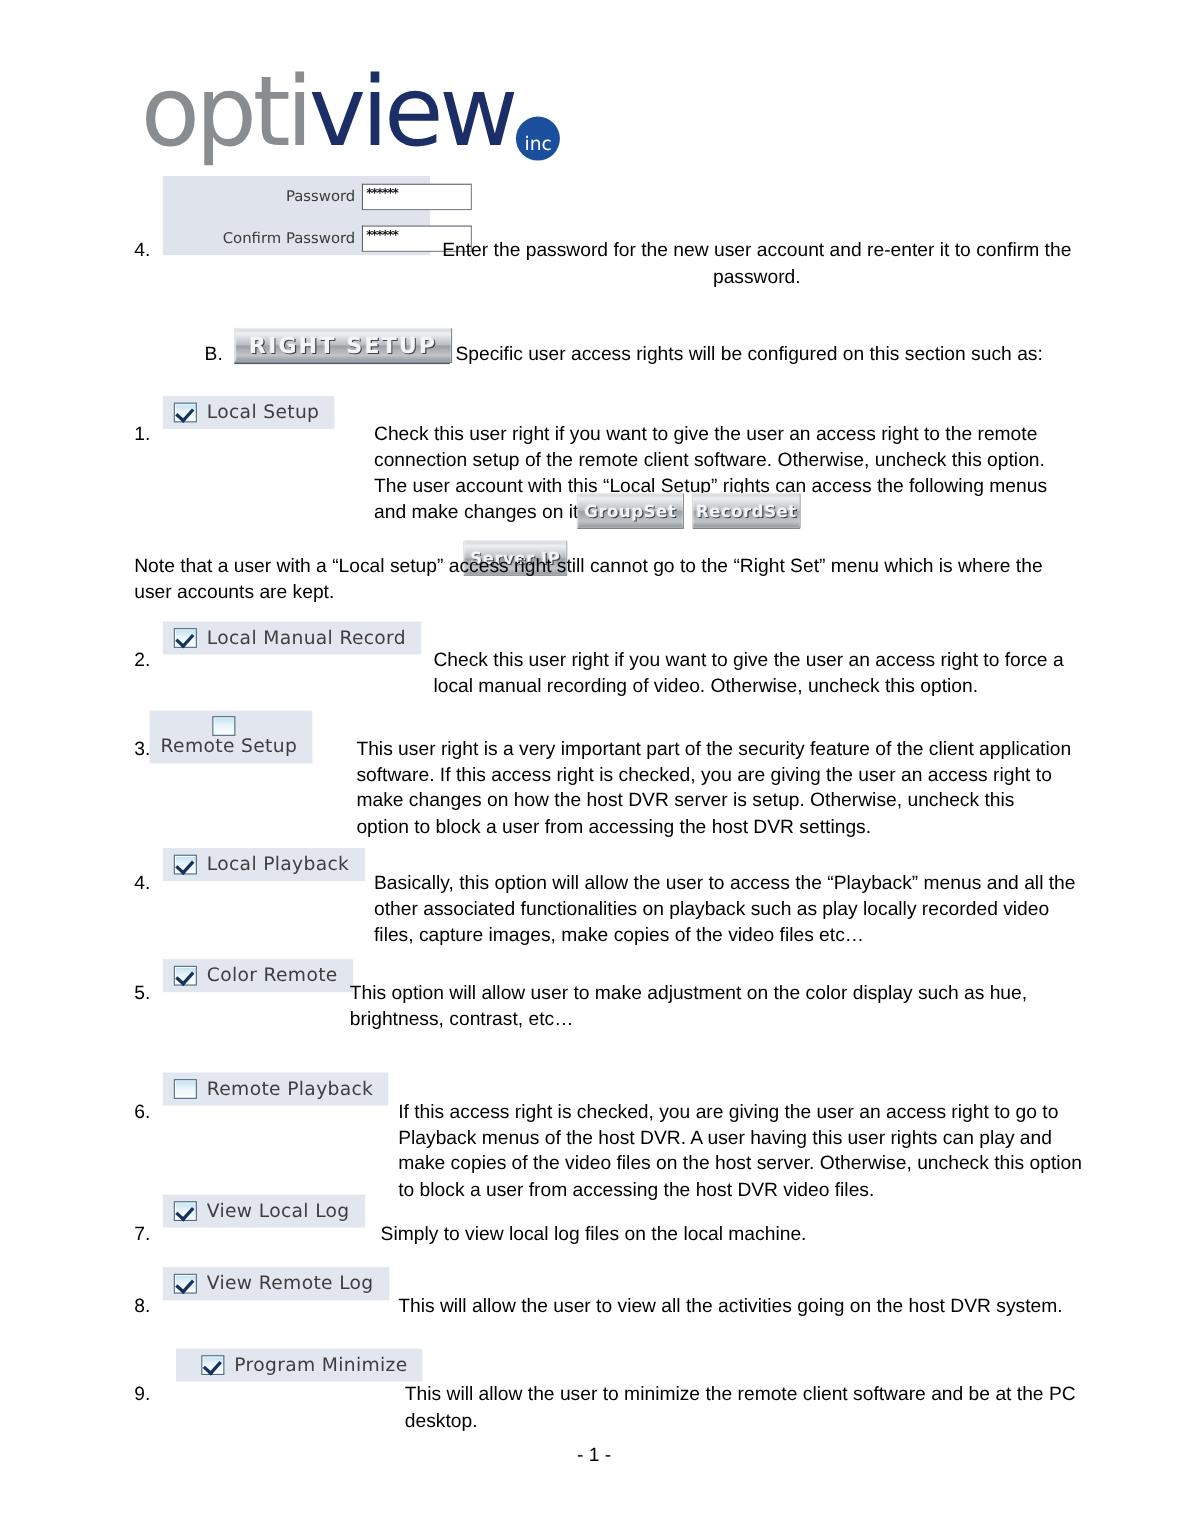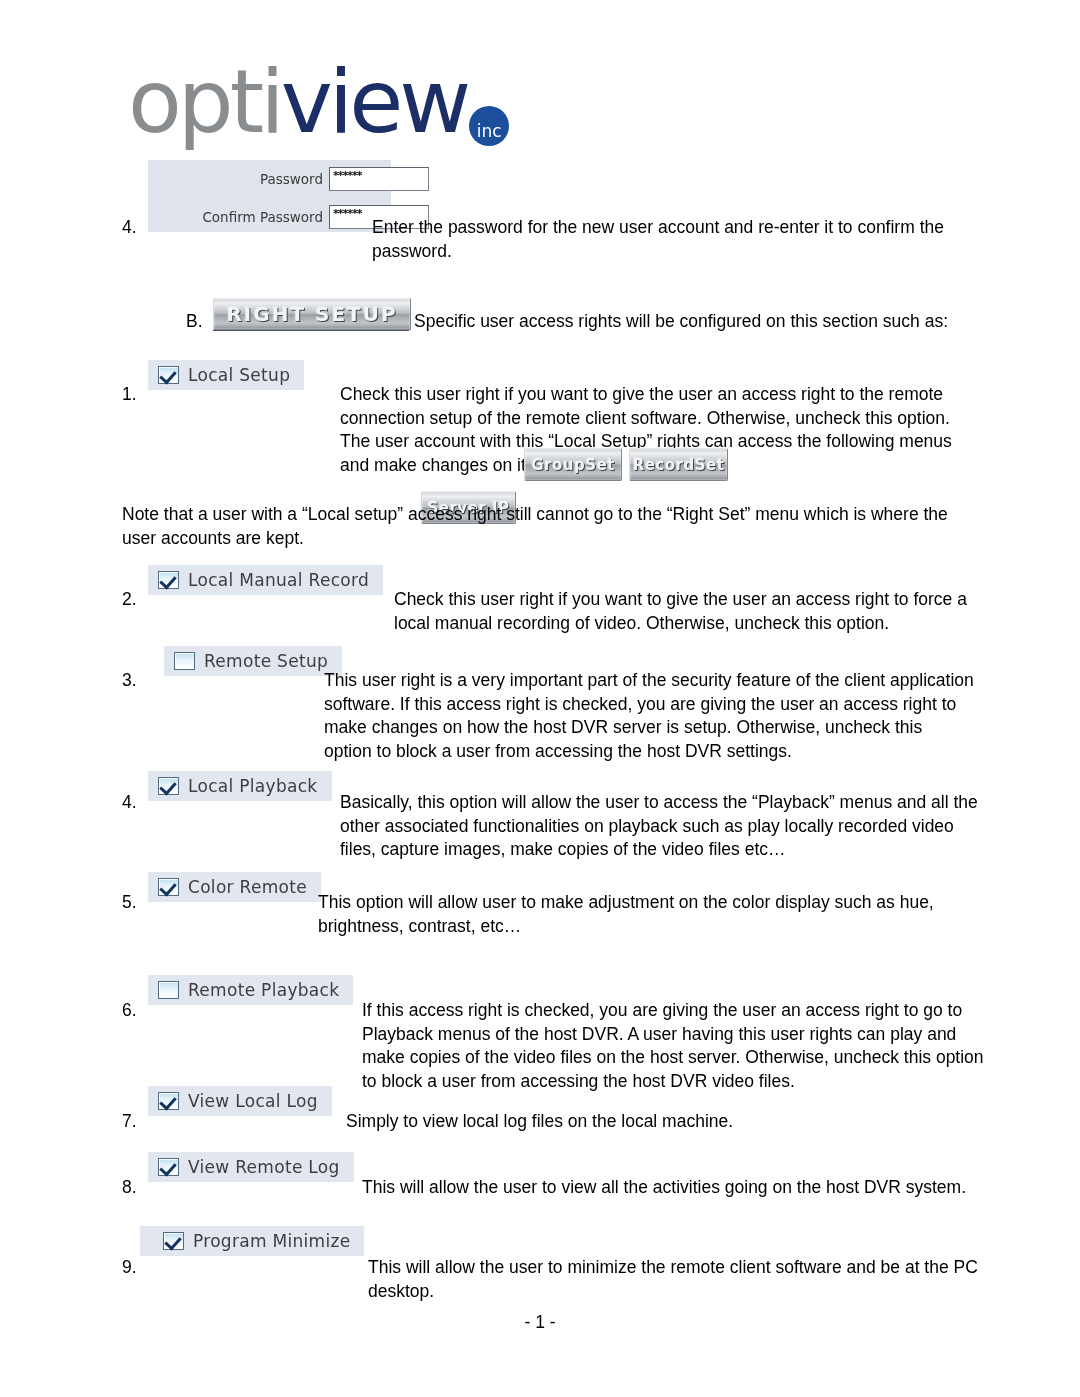--- a/index.html
+++ b/index.html
@@ -257,21 +257,21 @@
     </div>
     <div class="pw-row r2">
       <div class="pw-label">Confirm Password</div>
       <div class="pw-input">
         <span class="pw-stars">******</span>
       </div>
     </div>
   </div>
 
   <div class="num" style="left:122px; top:216px;">4.</div>
-  <div class="body-text" style="left:372px; top:216px; width:588px;">Enter the password for the new user account and re-enter it to confirm the password.</div>
+  <div class="body-text" style="left:394px; top:216px; width:588px;text-align:center;">Enter the password for the new user account and re-enter it to confirm the password.</div>
 
   <div class="num" style="left:186px; top:310px;">B.</div>
   <div class="metal-wrap"></div>
   <div class="metal-btn big">RIGHT  SETUP</div>
   <div class="body-text" style="left:414px; top:310px; width:570px;">Specific user access rights will be configured on this section such as:</div>
 
   <div class="chk-chip" style="left:148px; top:360px;">
     <span class="chk-box checked"></span>
     <span class="chk-label">Local Setup</span>
   </div>
@@ -284,21 +284,21 @@
 
   <div class="body-text" style="left:122px; top:503px; width:862px;">Note that a user with a “Local setup” access right still cannot go to the  “Right Set” menu which is where the user accounts are kept.</div>
 
   <div class="chk-chip" style="left:148px; top:565px;">
     <span class="chk-box checked"></span>
     <span class="chk-label">Local Manual Record</span>
   </div>
   <div class="num" style="left:122px; top:588px;">2.</div>
   <div class="body-text" style="left:394px; top:588px; width:590px;">Check this user right if you want to give the user an access right to force a local manual recording of video. Otherwise, uncheck this option.</div>
 
-  <div class="chk-chip" style="left:164px; top:646px;">
+  <div class="chk-chip" style="left:136px; top:646px;flex-direction:column;">
     <span class="chk-box"></span>
     <span class="chk-label">Remote Setup</span>
   </div>
   <div class="num" style="left:122px; top:669px;">3.</div>
   <div class="body-text" style="left:324px; top:669px; width:650px;">This user right is a very important part of the security feature of the client application software. If this access right is checked, you are giving the user an access right to make changes on how the host DVR server is setup. Otherwise, uncheck this option to block a user from accessing the host DVR settings.</div>
 
   <div class="chk-chip" style="left:148px; top:771px;">
     <span class="chk-box checked"></span>
     <span class="chk-label">Local Playback</span>
   </div>
@@ -326,21 +326,21 @@
   <div class="num" style="left:122px; top:1110px;">7.</div>
   <div class="body-text" style="left:346px; top:1110px; width:638px;">Simply to view local log files on the local machine.</div>
 
   <div class="chk-chip" style="left:148px; top:1152px;">
     <span class="chk-box checked"></span>
     <span class="chk-label">View Remote Log</span>
   </div>
   <div class="num" style="left:122px; top:1176px;">8.</div>
   <div class="body-text" style="left:362px; top:1176px; width:622px;">This will allow the user to view all the activities going on the host DVR system.</div>
 
-  <div class="chk-chip" style="left:140px; top:1226px;padding-left:23px;">
+  <div class="chk-chip" style="left:160px; top:1226px;padding-left:23px;">
     <span class="chk-box checked"></span>
     <span class="chk-label">Program Minimize</span>
   </div>
   <div class="num" style="left:122px; top:1256px;">9.</div>
   <div class="body-text" style="left:368px; top:1256px; width:616px;">This will allow the user to minimize the remote client software and be at the PC desktop.</div>
 
   <div class="footer">- 1 -</div>
 
 </div>
 

